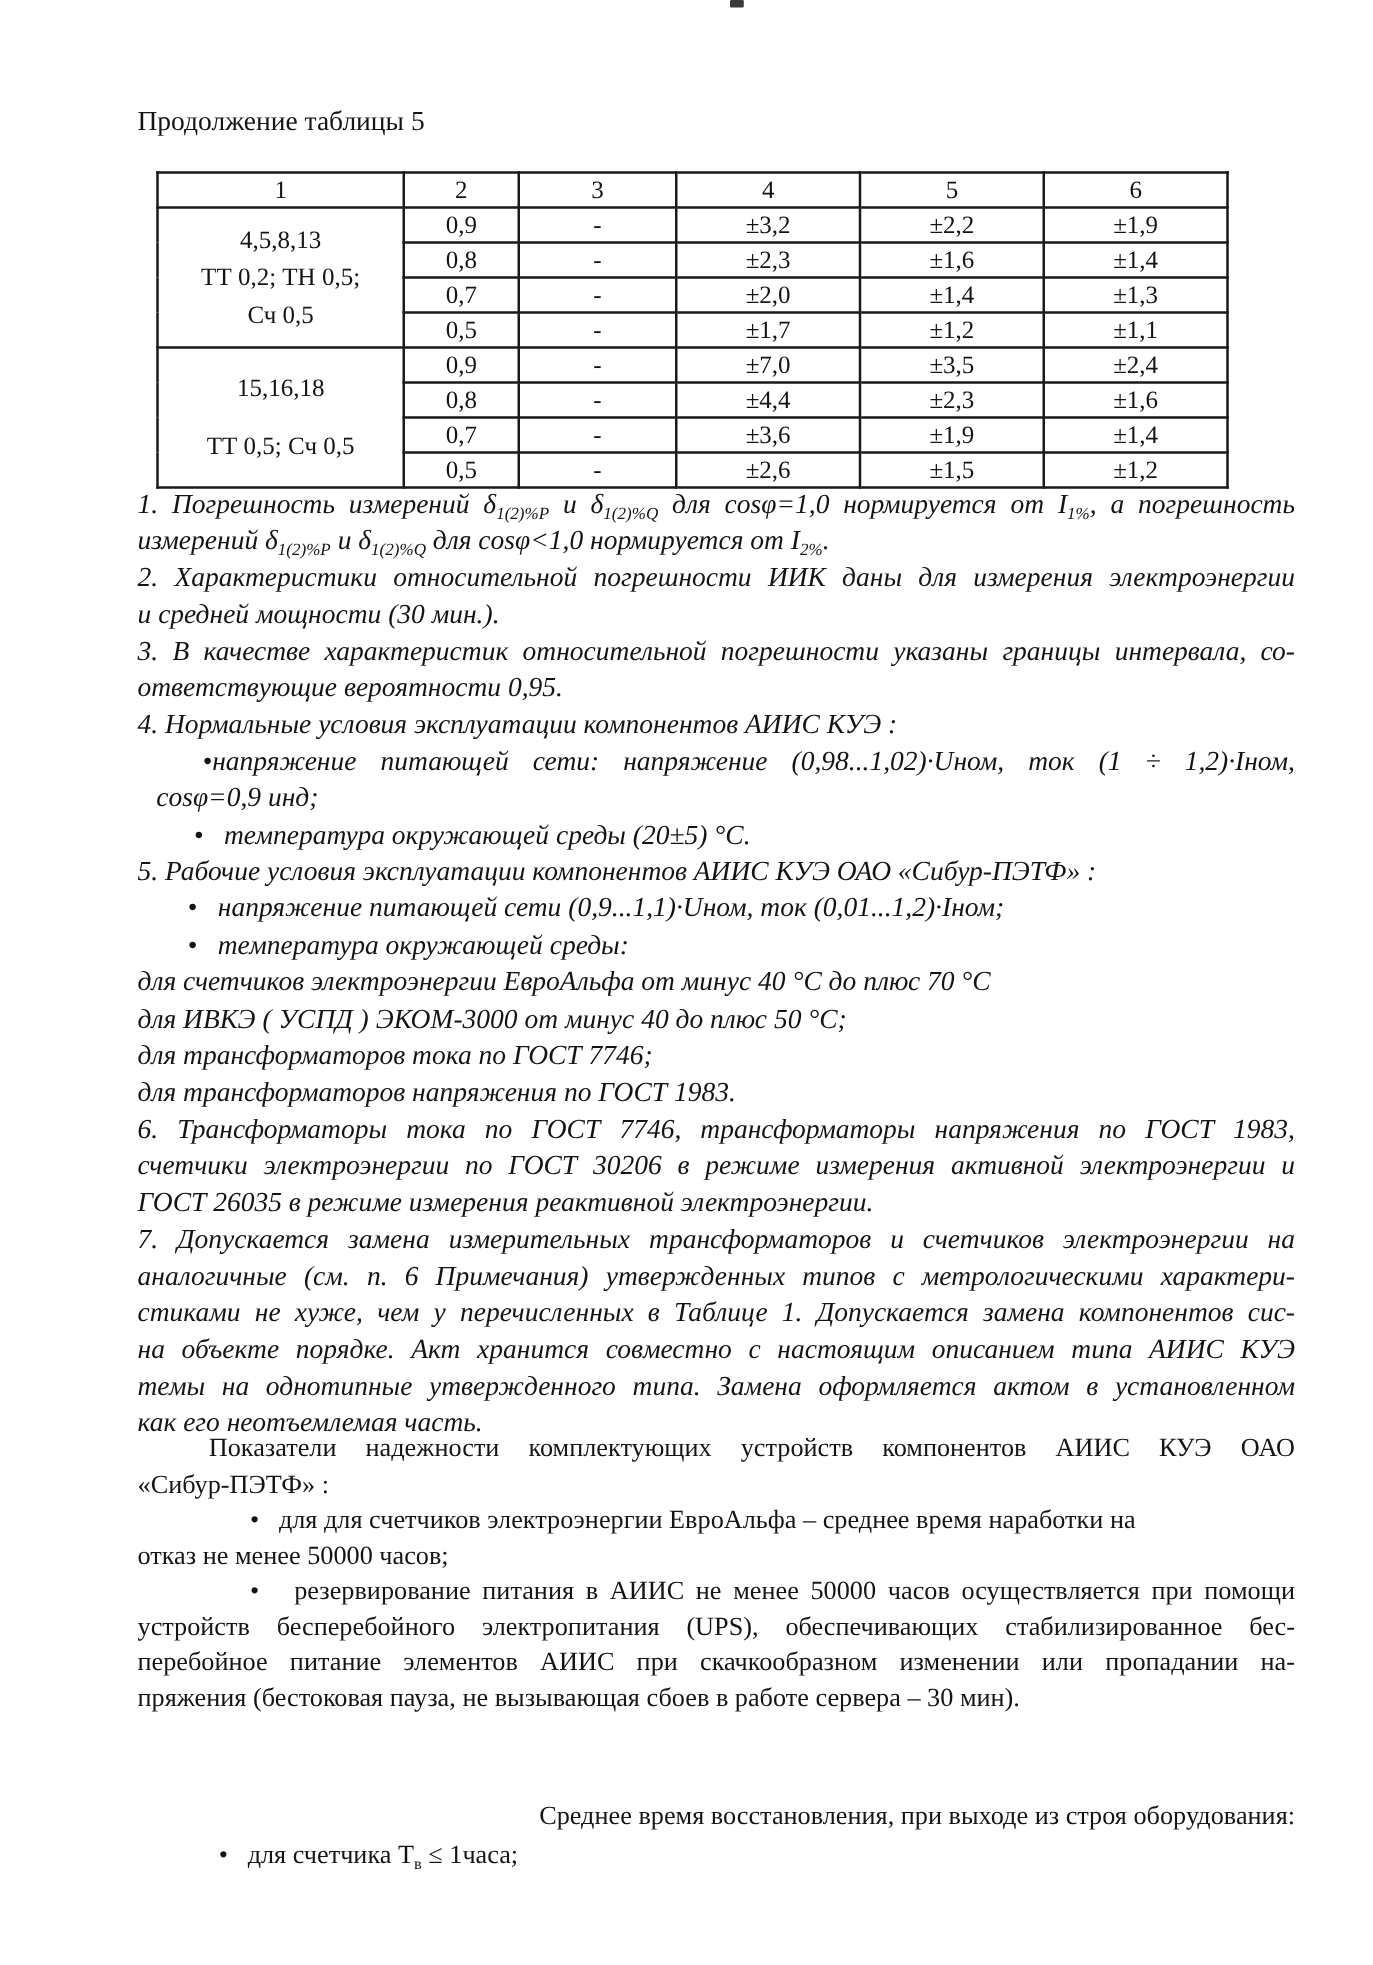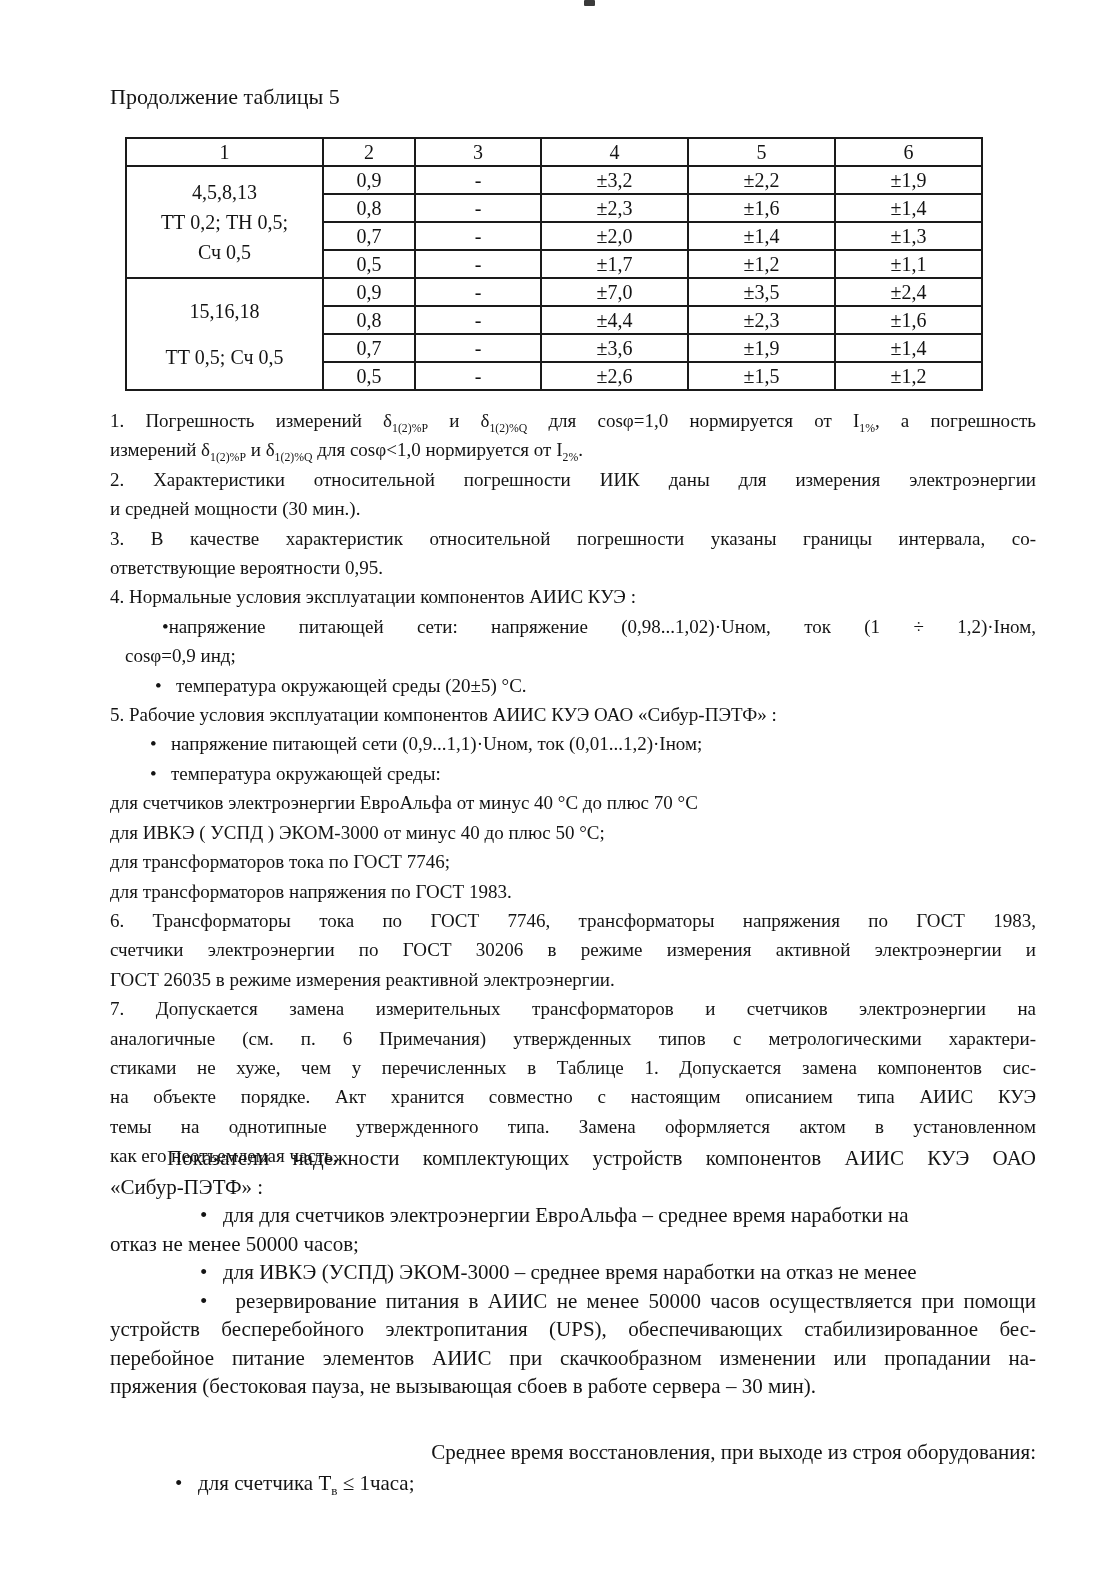--- a/index.html
+++ b/index.html
@@ -36,22 +36,22 @@
     height:26px;padding:0 2px;
     text-align:center;vertical-align:middle;
     font-weight:normal;
   }
   td.lbl{
     text-align:left;vertical-align:top;
     padding:6px 4px 0 12px;line-height:30px;white-space:nowrap;
   }
   td.lbl2 div:nth-child(2){margin-top:16px;}
   .notes{
-    position:absolute;left:110px;top:406px;width:926px;
-    font-size:19px;line-height:29.4px;
+    position:absolute;left:110px;top:388px;width:926px;
+    font-size:22px;font-style:italic;line-height:29.4px;
   }
   .txt{
     position:absolute;left:110px;width:926px;
     font-size:21px;line-height:28.5px;margin-top:18px;
   }
   .blk2{top:1126px;}
   .blk3{top:1419px;line-height:31px;}
   .ln{white-space:nowrap;}
   .ln.j{white-space:normal;text-align:justify;text-align-last:justify;}
   .i15{padding-left:15px;}
@@ -188,21 +188,20 @@
     <div class="ln j">на объекте  порядке. Акт хранится совместно с настоящим описанием типа АИИС КУЭ</div>
     <div class="ln j">темы на однотипные утвержденного типа. Замена оформляется актом в установленном</div>
     <div class="ln">как его неотъемлемая часть.</div>
   </div>
 
   <div class="txt blk2">
     <div class="ln j i57">Показатели надежности комплектующих устройств компонентов АИИС КУЭ ОАО</div>
     <div class="ln">«Сибур-ПЭТФ» :</div>
     <div class="ln i90">•&nbsp;&nbsp;&nbsp;для для счетчиков электроэнергии ЕвроАльфа – среднее время наработки на</div>
     <div class="ln">отказ не менее 50000 часов;</div>
-    <div class="ln i90">•&nbsp;&nbsp;&nbsp;для ИВКЭ (УСПД) ЭКОМ-3000 – среднее время наработки на отказ не менее</div>
     <div class="ln j i90">•&nbsp;&nbsp;&nbsp;резервирование питания в АИИС не менее 50000 часов осуществляется при помощи</div>
     <div class="ln j">устройств бесперебойного электропитания (UPS), обеспечивающих стабилизированное бес-</div>
     <div class="ln j">перебойное питание элементов АИИС при скачкообразном изменении или пропадании на-</div>
     <div class="ln">пряжения (бестоковая пауза, не вызывающая сбоев в работе сервера – 30 мин).</div>
   </div>
 
   <div class="txt blk3">
     <div class="ln i57">Среднее время восстановления, при выходе из строя оборудования:</div>
     <div class="ln i65"><span>•&nbsp;&nbsp;&nbsp;для счетчика Т</span><sub>в</sub><span> ≤ 1часа;</span></div>
   </div>

